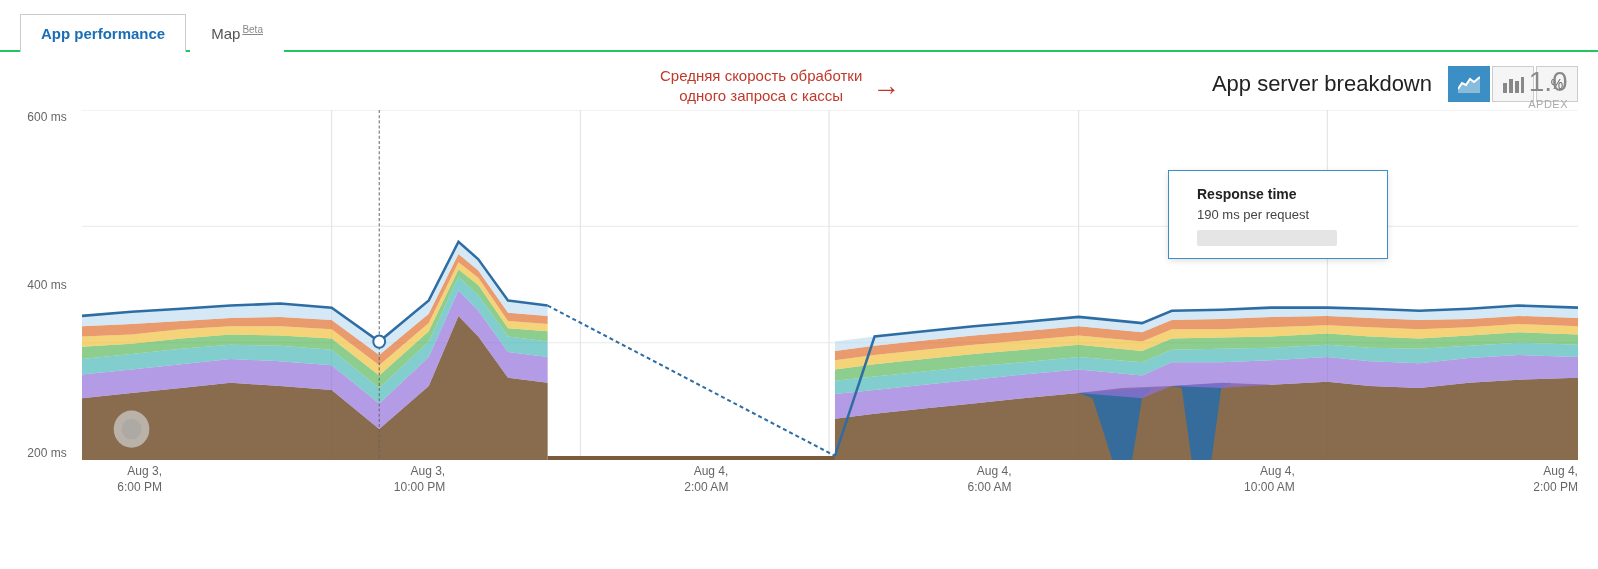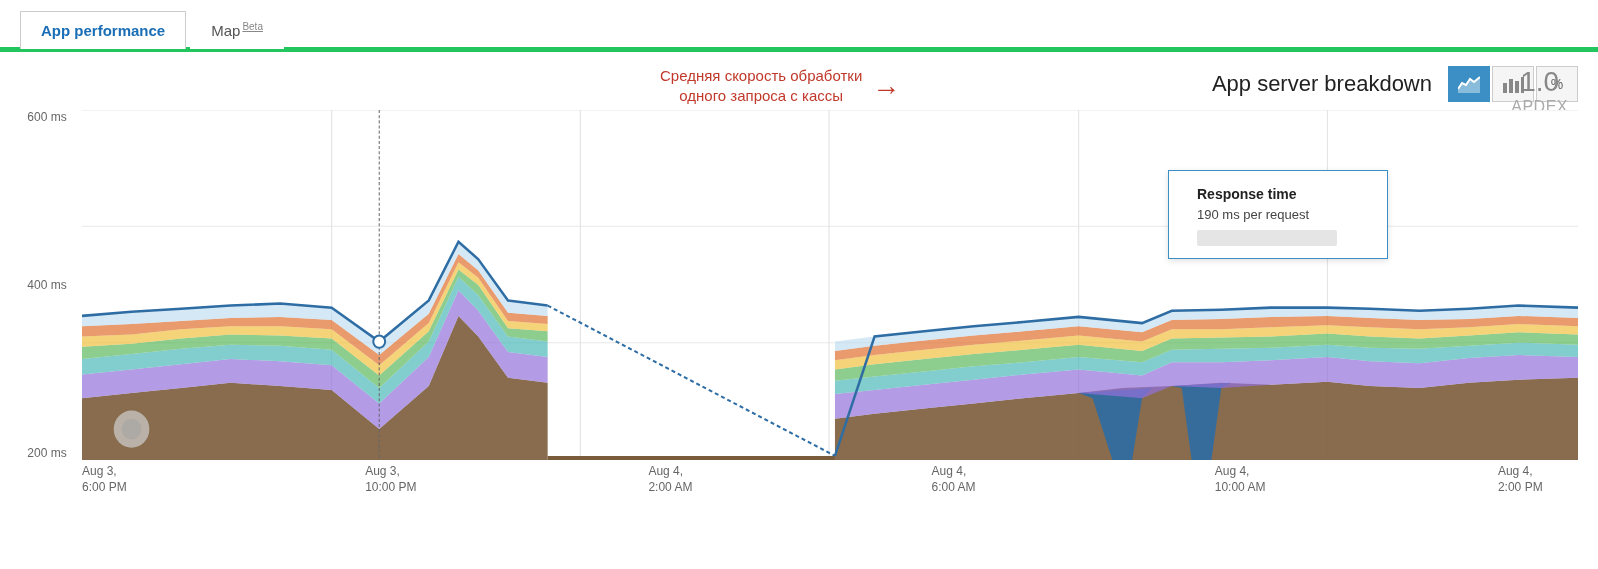--- a/index.html
+++ b/index.html
@@ -9,21 +9,21 @@
       color: #333;
       width: 1598px;
       height: 569px;
       overflow: hidden;
     }
 
     
     .tabs-bar {
       display: flex;
       align-items: flex-end;
-      border-bottom: 5px solid #22c55e;
+      border-bottom: 2px solid #22c55e;
       padding: 0 20px;
       height: 52px;
     }
     .tab {
       padding: 10px 20px;
       cursor: pointer;
       font-size: 15px;
       color: #555;
       border: 1px solid transparent;
       border-bottom: none;
@@ -120,21 +120,21 @@
     }
     .metric-item {
       text-align: center;
     }
     .metric-value {
       font-size: 28px;
       color: #888;
       font-weight: 300;
     }
     .metric-label {
-      font-size: 16px;
+      font-size: 11px;
       color: #aaa;
       text-transform: uppercase;
       letter-spacing: 0.5px;
     }
 
     
     .chart-wrapper {
       position: relative;
       height: 380px;
       margin-top: 4px;
@@ -182,21 +182,21 @@
       right: 0;
       height: 30px;
       display: flex;
       justify-content: space-between;
       align-items: flex-start;
       padding-top: 4px;
     }
     .x-label {
       font-size: 12px;
       color: #666;
-      text-align: left;
+      text-align: right;
       width: 80px;
       line-height: 1.3;
     }
 
     
     .tooltip {
       position: absolute;
       top: 60px;
       right: 190px;
       background: #fff;

